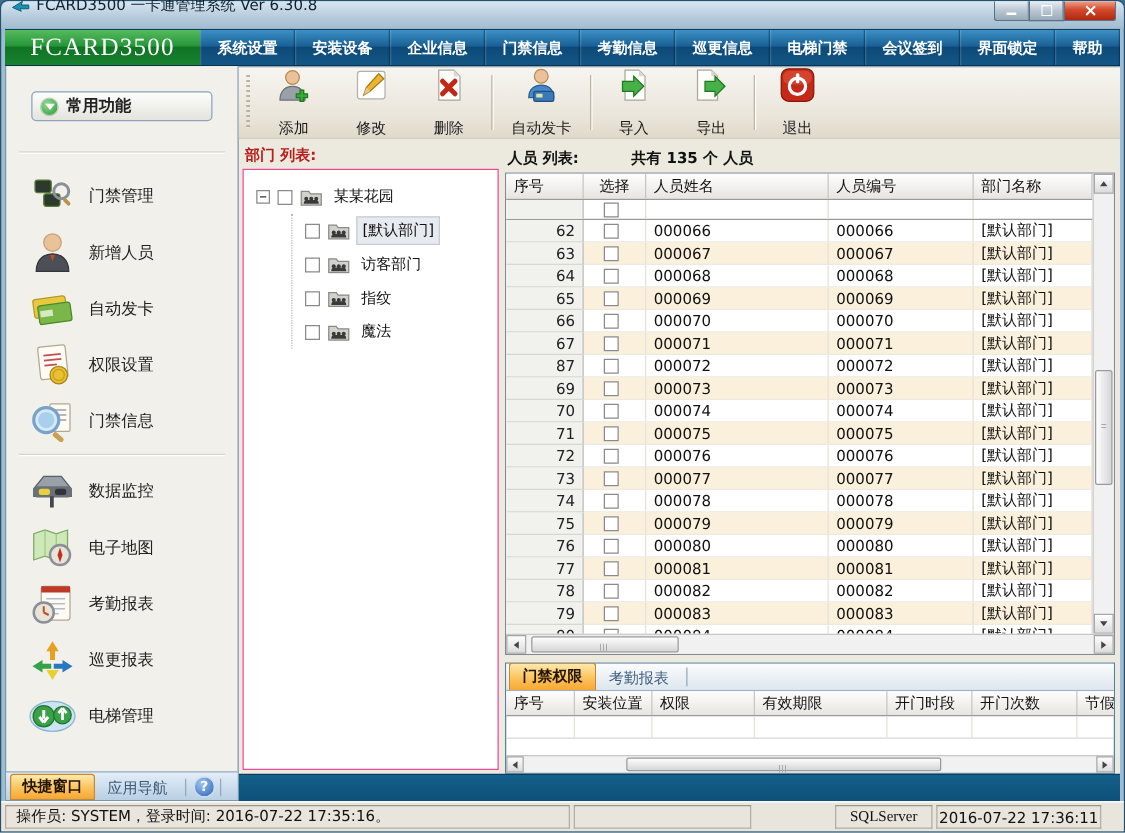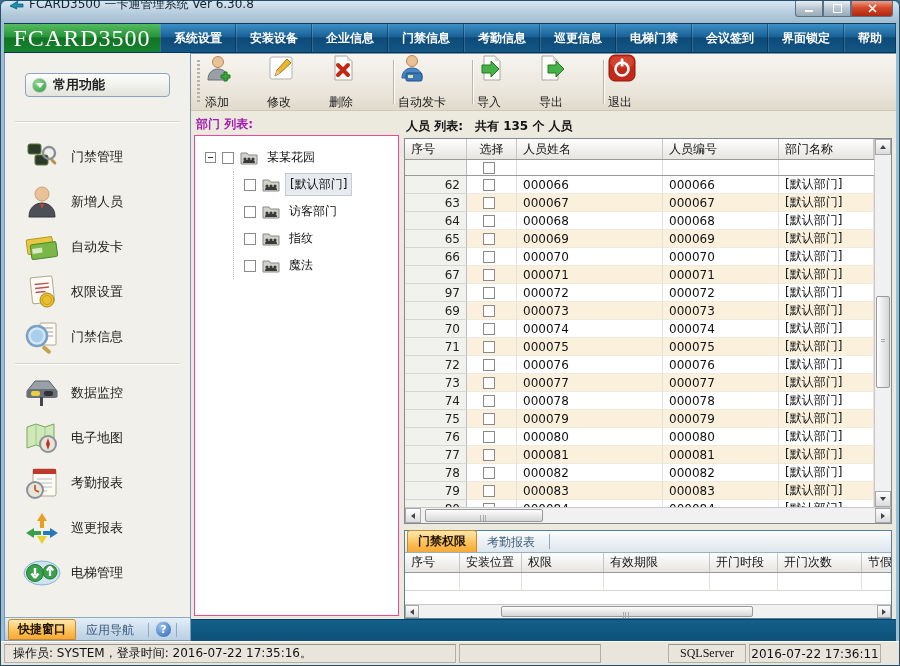--- a/index.html
+++ b/index.html
@@ -18,21 +18,21 @@
   .winbtn { width:28px; height:16px; border:1px solid #5a7288; border-top:none; background:linear-gradient(#e8eef4,#b8c6d2 50%,#98aab8);
             display:flex; align-items:center; justify-content:center; color:#fff; font-size:10px; }
   .winbtn.min { border-radius:0 0 0 3px; }
   .winbtn.close { width:42px; background:linear-gradient(#f0a088,#d4492c 45%,#b02810); border-radius:0 0 3px 0; }
   .winbtn svg { display:block; }
 
   
   .menubar { height:30px; display:flex; align-items:stretch; background:linear-gradient(#3c90c6,#1a6196 45%,#0d4a78 50%,#135685);
              border-top:1px solid #0e3d5e; border-bottom:1px solid #0a3350; margin:0 3px; }
   .logo { width:257px; background:linear-gradient(#55bb5e,#27963a 45%,#117423 50%,#168230);
-          color:#fff; font-family:"Liberation Serif", serif; font-size:24px; display:flex;
+          color:#fff; font-family:"Liberation Serif", serif; font-size:20px; display:flex;
           align-items:center; justify-content:center; letter-spacing:1px; }
   .menu-items { display:flex; flex:1; }
   .menu-item { padding:0 13px; display:flex; align-items:center; color:#fff; font-size:12px; font-weight:bold;
                border-right:1px solid rgba(0,30,60,.45); border-left:1px solid rgba(255,255,255,.15); cursor:default; white-space:nowrap; }
   .menu-right { margin-left:auto; display:flex; }
 
   
   .bodyrow { flex:1; display:flex; margin:0 3px; background:#eceade; min-height:0; }
 
   
@@ -59,47 +59,47 @@
                  display:flex; align-items:center; justify-content:center; border:1px solid #cfdcea; }
 
   
   .main { flex:1; display:flex; flex-direction:column; border-top:1px solid #7d97ad; min-width:0; }
 
   
   .toolbar { height:57px; background:linear-gradient(#f7f5f1,#eae5da 70%,#e0dacc); border-bottom:1px solid #cfc8b8;
              display:flex; align-items:center; padding-left:6px; }
   .tb-grip { width:5px; height:44px; margin-right:4px;
              background:repeating-linear-gradient(180deg,#b8b2a2 0 2px, transparent 2px 4px); width:3px; }
-  .tb-btn { width:62px; height:52px; display:flex; flex-direction:column; justify-content:center; gap:12px;
+  .tb-btn { width:62px; height:52px; display:flex; flex-direction:column; align-items:center; justify-content:center; gap:12px;
             border:1px solid transparent; border-radius:3px; cursor:pointer; }
   .tb-btn.wide { width:72px; }
   .tb-btn .tbi { width:28px; height:28px; display:flex; align-items:center; justify-content:center; }
   .tb-btn .tbl { font-size:12px; color:#1a1a1a; white-space:nowrap; }
   .tb-sep { width:1px; height:44px; background:#bdb5a3; margin:0 3px; box-shadow:1px 0 0 #fff; }
 
   
   .content { flex:1; display:flex; min-height:0; }
 
   
   .tree-col { width:211px; display:flex; flex-direction:column; padding:2px 3px 3px 3px; }
-  .panel-label { font-size:12px; font-weight:bold; color:#a21caf; padding:3px 2px 2px; white-space:nowrap; }
+  .panel-label { font-size:12px; font-weight:bold; color:#b91c1c; padding:3px 2px 2px; white-space:nowrap; }
   .tree-box { flex:1; background:#fff; border:1px solid #ec4899; padding:8px 4px; overflow:hidden; }
   .tnode { display:flex; align-items:center; height:27px; font-size:12px; color:#111; cursor:pointer; white-space:nowrap; }
   .tnode .expander { width:11px; height:11px; border:1px solid #888; background:#fff; margin:0 6px 0 6px; position:relative; flex:none; }
   .tnode .expander::after { content:""; position:absolute; left:2px; top:4px; width:5px; height:1px; background:#333; }
   .cb { width:12px; height:12px; border:1px solid #8a8a8a; background:#fff; flex:none; margin-right:6px; }
   .tnode .ticon { margin-right:5px; flex:none; display:flex; }
   .tchildren { margin-left:34px; border-left:1px dotted #b8b8b8; padding-left:10px; }
   .tchildren .tnode { position:relative; }
   .tlabel { padding:2px 4px; }
   .tlabel.selected { background:#e7eaee; border:1px solid #c2cbd6; }
 
   
   .person-col { flex:1; display:flex; flex-direction:column; padding:2px 4px 0 2px; min-width:0; }
-  .person-head { display:flex; font-size:12px; font-weight:bold; color:#111; padding:5px 2px 3px; gap:12px; white-space:nowrap; }
+  .person-head { display:flex; font-size:12px; font-weight:bold; color:#111; padding:5px 2px 3px; gap:42px; white-space:nowrap; }
 
   .ptable { height:386px; border:1px solid #848a93; background:#fff; display:flex; flex-direction:column; }
   .ptable-top { flex:1; display:flex; min-height:0; }
   .pgrid { flex:1; display:flex; flex-direction:column; min-width:0; }
   .phead { height:21px; display:flex; background:linear-gradient(#fefefe,#e7e5e1); border-bottom:1px solid #9a9a9a; flex:none; }
   .phc { font-size:12px; color:#111; display:flex; align-items:center; padding-left:6px; border-right:1px solid #c6c6c6; }
   .c-no { width:62px; flex:none; }
   .c-sel { width:50px; flex:none; justify-content:center; padding-left:0; }
   .c-name { width:146px; flex:none; }
   .c-code { width:116px; flex:none; }
@@ -608,21 +608,21 @@
     <span class="c-no">67</span>
     <span class="cell c-sel">
                         <span class="cb"></span>
                       </span>
     <span class="cell c-name">000071</span>
     <span class="cell c-code">000071</span>
     <span class="cell c-dept">[默认部门]</span>
   </div>
 
   <div class="prow">
-    <span class="c-no">97</span>
+    <span class="c-no">87</span>
     <span class="cell c-sel">
                         <span class="cb"></span>
                       </span>
     <span class="cell c-name">000072</span>
     <span class="cell c-code">000072</span>
     <span class="cell c-dept">[默认部门]</span>
   </div>
 
   <div class="prow">
     <span class="c-no">69</span>

